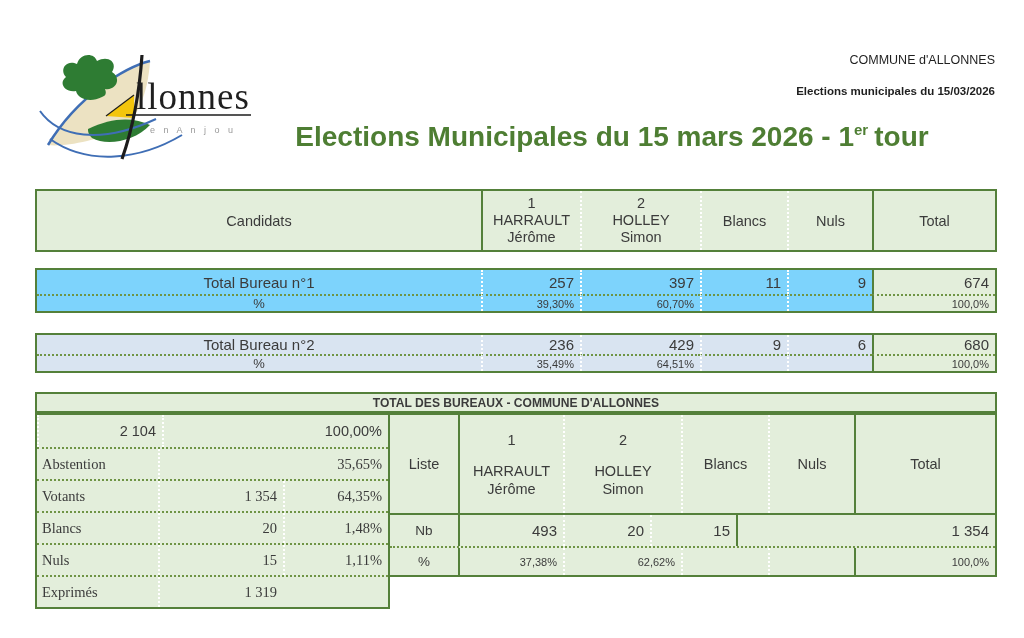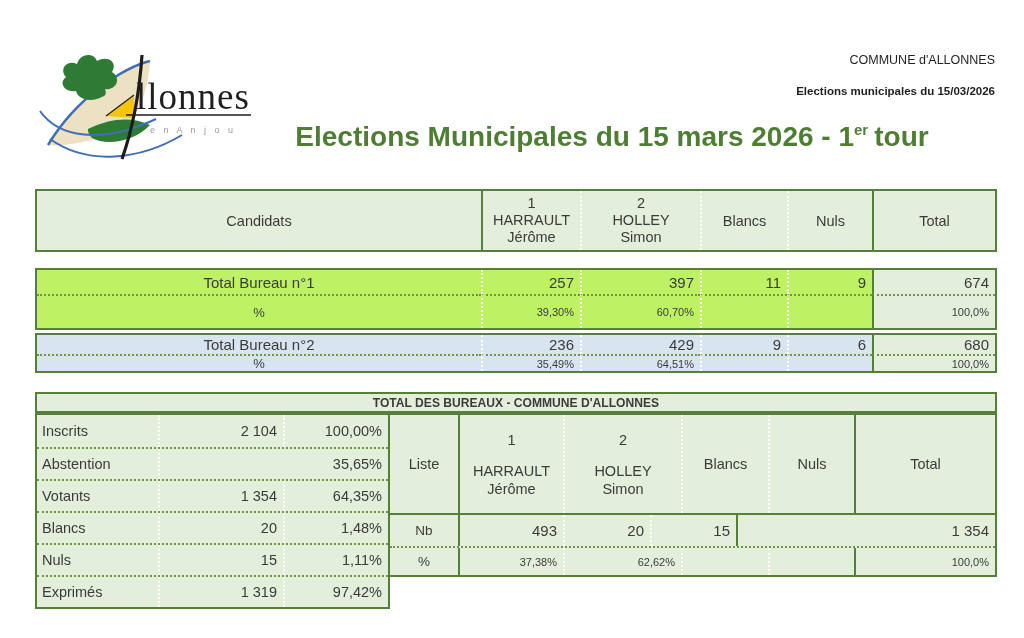--- a/index.html
+++ b/index.html
@@ -32,32 +32,32 @@
   
   .head-tbl { top:189px; height:63px; background:#e3eedb; font-size:14.5px; }
   .stack { flex-direction:column; line-height:17px; }
 
   
   .bureau { flex-direction:column; }
   .bureau .row { display:flex; }
   .bureau .r1 { height:24px; font-size:15px; }
   .bureau .r2 { flex:1; font-size:11px; }
   .bureau .r2 .cell { border-top:2px dotted #6f9445; }
-  #bureau1 { top:268px; height:62px; background:#bef264; }
+  #bureau1 { top:268px; height:45px; background:#7dd3fc; }
   #bureau2 { top:333px; height:40px; background:#d9e4f1; }
   .total-col { background:#e3eedb; }
 
   
   .totals-title { top:392px; height:21px; background:#e3eedb; align-items:center; justify-content:center; }
   .totals-title .bar-text { font-size:13px; font-weight:700; transform:scaleX(0.93); white-space:nowrap; }
   .bottom { position:absolute; left:35px; top:413px; width:962px; display:flex; align-items:flex-start; }
 
   .stats-tbl { width:355px; border:2px solid #54803a; background:#e3eedb; }
   .srow { display:flex; height:32px; font-size:14.5px; }
-  .srow + .srow { border-top:2px dotted #6f9445; }
+  .srow + .srow { border-top:2px dotted #6f9445;font-family:Liberation Serif, serif; }
   .s-lab{ width:121px; } .s-val{ width:125px; } .s-pct{ flex:1; }
 
   .liste-tbl { width:607px; border:2px solid #54803a; border-left:none; background:#e3eedb; }
   .lrow { display:flex; }
   .l-head { height:98px; font-size:14.5px; }
   .l-nb   { height:33px; font-size:15px; border-top:2px solid #54803a; }
   .l-pct  { height:29px; font-size:11px; border-top:2px dotted #6f9445; }
   .l-liste{ width:68px; } .l-c1{ width:105px; } .l-c2{ width:118px; }
   .l-c3{ width:87px; } .l-c4{ width:86px; } .l-c5{ flex:1; }
   .cand-stack { flex-direction:column; line-height:18px; }
@@ -149,21 +149,20 @@
   </div>
 
   <div class="tbl totals-title">
     <span class="bar-text">TOTAL DES BUREAUX - COMMUNE D'ALLONNES</span>
   </div>
 
   <div class="bottom">
 
     <div class="stats-tbl">
       <div class="srow">
-        <div class="cell s-lab lft">Inscrits</div>
         <div class="cell s-val vd num">2 104</div>
         <div class="cell s-pct vd num">100,00%</div>
       </div>
       <div class="srow">
         <div class="cell s-lab lft">Abstention</div>
         <div class="cell s-pct vd num">35,65%</div>
       </div>
       <div class="srow">
         <div class="cell s-lab lft">Votants</div>
         <div class="cell s-val vd num">1 354</div>
@@ -175,21 +174,20 @@
         <div class="cell s-pct vd num">1,48%</div>
       </div>
       <div class="srow">
         <div class="cell s-lab lft">Nuls</div>
         <div class="cell s-val vd num">15</div>
         <div class="cell s-pct vd num">1,11%</div>
       </div>
       <div class="srow">
         <div class="cell s-lab lft">Exprimés</div>
         <div class="cell s-val vd num">1 319</div>
-        <div class="cell s-pct vd num">97,42%</div>
       </div>
     </div>
 
     <div class="liste-tbl">
       <div class="lrow l-head">
         <div class="cell l-liste">Liste</div>
         <div class="cell l-c1 vs cand-stack">
           <span class="cnum">1</span>
           <span>HARRAULT</span>
           <span>Jérôme</span>

